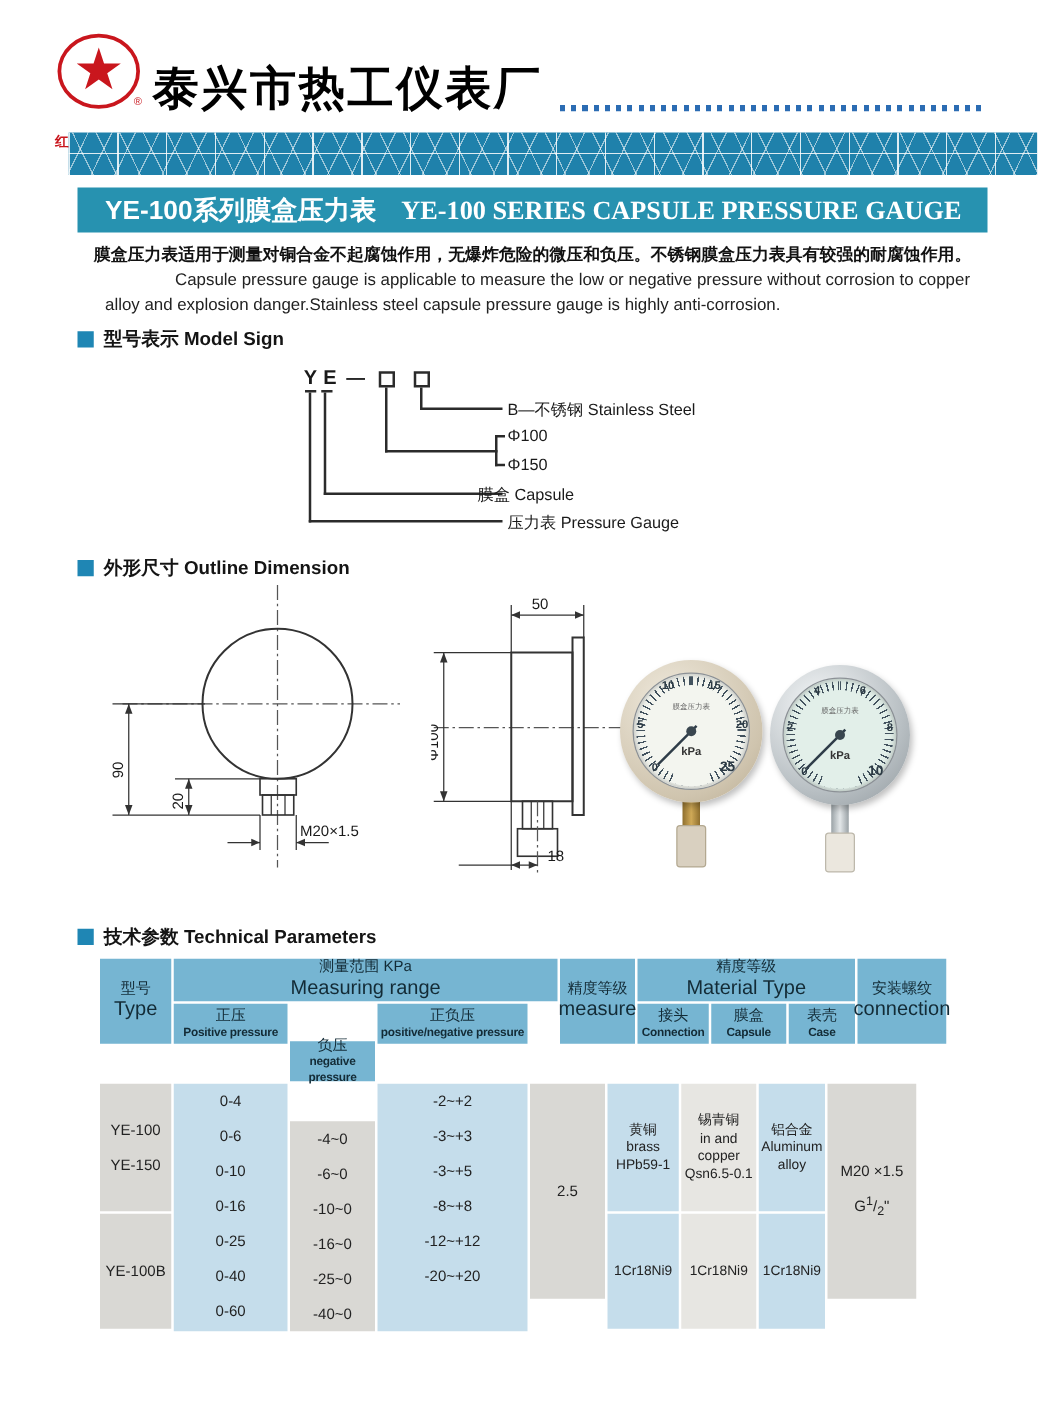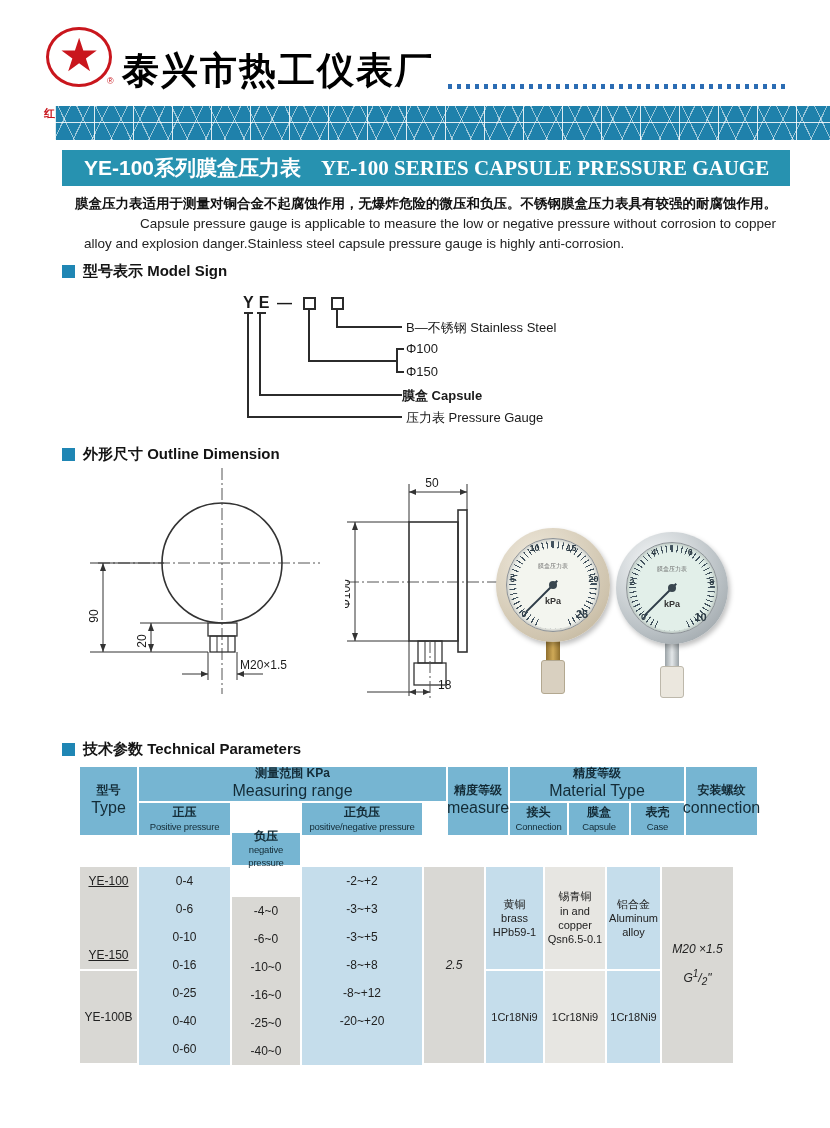--- a/index.html
+++ b/index.html
@@ -71,40 +71,40 @@
   .gauge .hub { position:absolute; left:calc(50% - 4px); top:calc(50% - 4px); width:8px; height:8px;
                 border-radius:50%; background:#39464f; }
   .neck { position:absolute; }
   .cap { position:absolute; border-radius:3px; }
 
   
   .ptable { position:absolute; left:80px; top:767px; width:677px; font-size:12px; }
   .thead { display:flex; gap:2px; }
   .hcell { background:#76b5d2; color:#132b36; display:flex; flex-direction:column;
            align-items:center; justify-content:center; text-align:center; line-height:1.3; }
-  .hcell .zh { font-size:12px; font-weight:bold; }
+  .hcell .zh { font-size:12px; font-weight:normal; }
   .hcell .en { font-size:16px; }
   .hfull { height:68px; }
   .hgroup { display:flex; flex-direction:column; gap:2px; }
   .hgroup .top { height:34px; }
   .hsub { display:flex; gap:2px; }
   .hsub .hcell { height:32px; }
-  .hsub .en { font-size:9.5px; letter-spacing:-0.2px; }
+  .hsub .en { font-size:9.5px; letter-spacing:-0.2px;font-weight:bold; }
 
   .tbody { display:flex; gap:2px; margin-top:2px; }
   .bcol { display:flex; flex-direction:column; }
   .blue { background:#c5ddeb; } .gray { background:#d9d8d4;justify-content:space-between; } .gray2 { background:#e7e6e2; }
   .bcell { height:28px; display:flex; align-items:center; justify-content:center; }
   .split { gap:2px; background:transparent; }
   .split > .upper { height:102px; } .split > .lower { height:92px; }
   .ucell { display:flex; flex-direction:column; align-items:center; justify-content:center; text-align:center; }
-  .types { justify-content:space-between;text-decoration:underline; }
+  .types { justify-content:center; }
   .types span { line-height:28px; }
   .mat { font-size:11px; line-height:1.3; white-space:pre-line; }
-  .single { height:196px; display:flex; flex-direction:column; align-items:center; justify-content:center;font-style:italic; }
+  .single { height:172px; display:flex; flex-direction:column; align-items:center; justify-content:center; }
   .threadcol div { line-height:1.2; }
   .threadcol .tg { margin-top:12px; }
   .filler { flex:1; }
 
   .w-type{width:57px;} .w-pos{width:91px;} .w-neg{width:68px;margin-top:30px;} .w-pn{width:120px;text-align:center;}
   .w-acc{width:60px;} .w-conn{width:57px;} .w-cap{width:60px;} .w-case{width:53px;} .w-thr{width:71px;}
   .w-range{width:307px;} .w-mat{width:174px;}
 </style>
 </head>
 <body>
@@ -147,21 +147,21 @@
     <div class="dline" style="left:336px; top:326px; width:66px; height:2px;"></div>
     <div class="dline" style="left:308px; top:360px; width:90px; height:2px;"></div>
     <div class="dline" style="left:396px; top:348px; width:2px; height:25px;"></div>
     <div class="dline" style="left:396px; top:348px; width:8px; height:2px;"></div>
     <div class="dline" style="left:396px; top:371px; width:8px; height:2px;"></div>
     <div class="dline" style="left:259px; top:394px; width:143px; height:2px;"></div>
     <div class="dline" style="left:247px; top:416px; width:155px; height:2px;"></div>
     <span class="mtext" style="left:406px; top:319px;">B—不锈钢 Stainless Steel</span>
     <span class="mtext" style="left:406px; top:341px;">Φ100</span>
     <span class="mtext" style="left:406px; top:364px;">Φ150</span>
-    <span class="mtext" style="left:402px; top:387px;font-weight:bold;">膜盒 Capsule</span>
+    <span class="mtext" style="left:382px; top:387px;">膜盒 Capsule</span>
     <span class="mtext" style="left:406px; top:409px;">压力表 Pressure Gauge</span>
   </div>
 
   <div class="sec" style="left:62px; top:445px;">
     <span class="sq"></span>
     <span>外形尺寸 Outline Dimension</span>
   </div>
 
   <svg class="abs" style="left:80px; top:466px;" width="250" height="250" viewBox="0 0 250 250">
     <line x1="142" y1="2" x2="142" y2="228" stroke="#555" stroke-width="1" stroke-dasharray="12 3 2 3"></line>
@@ -346,21 +346,21 @@
         <div class="bcell">-16~0</div>
         <div class="bcell">-25~0</div>
         <div class="bcell">-40~0</div>
         <div class="bcell filler"></div>
       </div>
       <div class="bcol w-pn blue">
         <div class="bcell">-2~+2</div>
         <div class="bcell">-3~+3</div>
         <div class="bcell">-3~+5</div>
         <div class="bcell">-8~+8</div>
-        <div class="bcell">-8~+12</div>
+        <div class="bcell">-12~+12</div>
         <div class="bcell">-20~+20</div>
         <div class="bcell filler"></div>
       </div>
       <div class="bcol w-acc gray single">2.5</div>
       <div class="bcol w-conn split">
         <div class="upper ucell mat blue">黄铜
 brass
 HPb59-1</div>
         <div class="lower ucell mat blue">1Cr18Ni9</div>
       </div>

